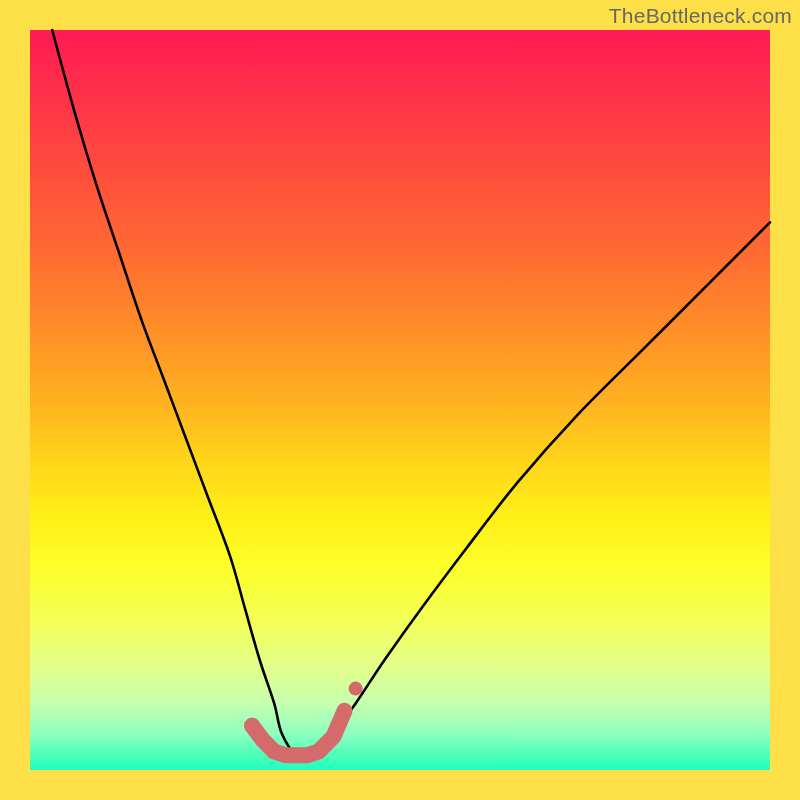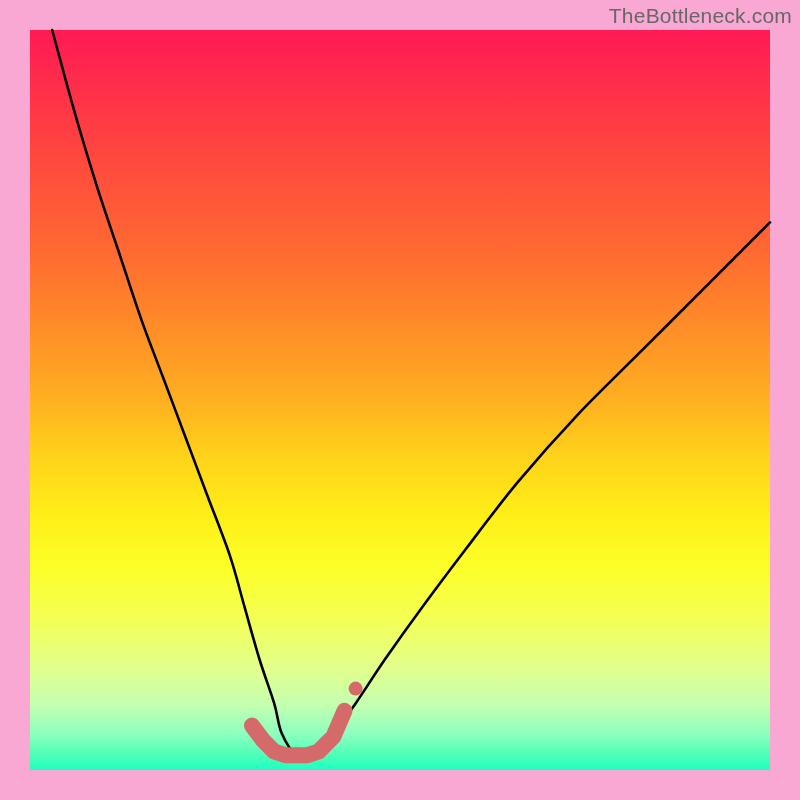--- a/index.html
+++ b/index.html
@@ -10,21 +10,21 @@
     overflow: hidden;
     background: #000;
     font-family: Arial, Helvetica, sans-serif;
   }
   .frame {
     position: absolute;
     top: 0;
     left: 0;
     width: 800px;
     height: 800px;
-    background: #f9a8d4;
+    background: #fde047;
   }
   .plot-area {
     position: absolute;
     top: 30px;
     left: 30px;
     width: 740px;
     height: 740px;
     
     background: linear-gradient(
       to bottom,

